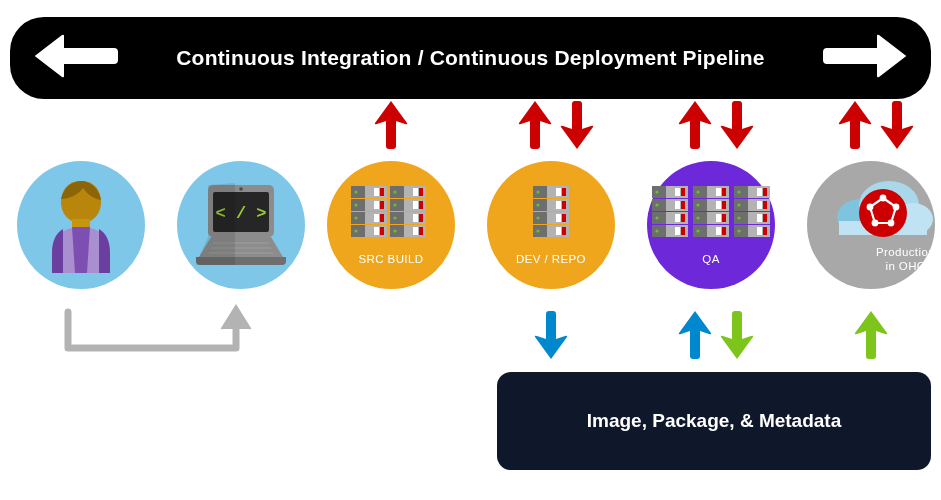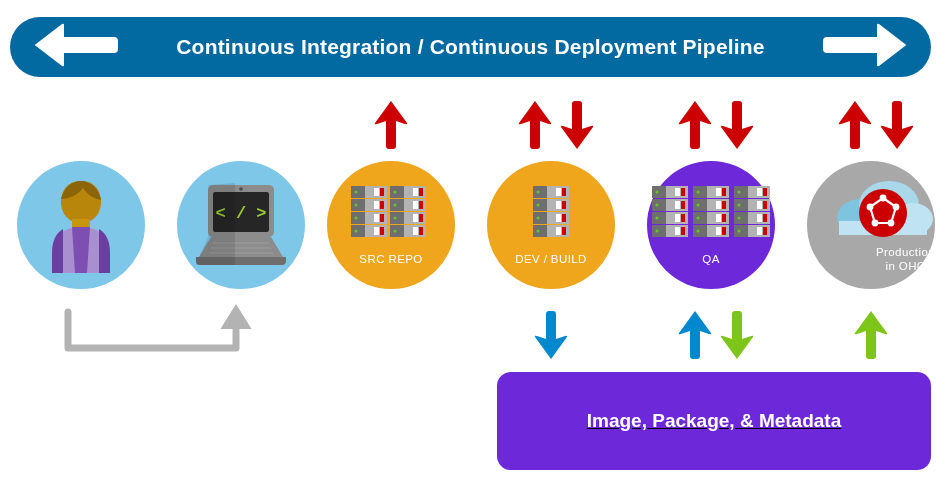--- a/index.html
+++ b/index.html
@@ -1,42 +1,42 @@
 <!DOCTYPE html>
 <html><head>
 <meta charset="utf-8">
 <style>
   html,body{margin:0;padding:0;background:#ffffff;}
   body{width:941px;height:500px;position:relative;overflow:hidden;
        font-family:"Liberation Sans",sans-serif;}
 
   
-  .banner{position:absolute;left:10px;top:17px;width:921px;height:60px;
-          background:#0369a1;border-radius:34px;display:flex;align-items:center;
+  .banner{position:absolute;left:10px;top:17px;width:921px;height:82px;
+          background:#000000;border-radius:34px;display:flex;align-items:center;
           justify-content:center;}
   .banner-title{color:#ffffff;font-size:21px;font-weight:bold;letter-spacing:.2px;
                 text-align:center;white-space:nowrap;}
   .banner-arrow{position:absolute;top:50%;transform:translateY(-50%);}
   .banner-arrow.left{left:24px;}
   .banner-arrow.right{right:24px;}
 
   
   .node{position:absolute;width:128px;height:128px;border-radius:50%;
         display:flex;flex-direction:column;align-items:center;justify-content:center;}
   .node-label{color:#ffffff;font-size:11.5px;font-weight:500;text-align:center;
               line-height:1.25;letter-spacing:.4px;margin-top:6px;}
   .node-icon{display:flex;align-items:center;justify-content:center;height:62px;}
 
   
   .arrow-group{position:absolute;display:flex;gap:8px;align-items:flex-end;}
 
   
   .repo-box{position:absolute;left:497px;top:372px;width:434px;height:98px;
-            background:#6d28d9;border-radius:14px;display:flex;align-items:center;
-            justify-content:center;text-decoration:underline;}
+            background:#0f172a;border-radius:14px;display:flex;align-items:center;
+            justify-content:center;}
   .repo-text{color:#ffffff;font-size:19px;font-weight:bold;text-align:center;
              line-height:1.35;}
 
   
   .dev-connector{position:absolute;left:60px;top:300px;}
 </style>
 </head>
 <body>
 
 <div class="banner">
@@ -165,21 +165,21 @@
             <rect x="29" y="28" width="4" height="8" fill="#CC0000"></rect>
           <rect x="0" y="39" width="36" height="12" fill="#B3B3B3"></rect>
             <rect x="0" y="39" width="14" height="12" fill="#6E6E6E"></rect>
             <circle cx="5" cy="45" r="1.6" fill="#6ABF2E"></circle>
             <rect x="23" y="41" width="5" height="8" fill="#FFFFFF"></rect>
             <rect x="29" y="41" width="4" height="8" fill="#CC0000"></rect>
         </g>
       </g>
     </svg>
   </span>
-  <span class="node-label">SRC REPO</span>
+  <span class="node-label">SRC BUILD</span>
 </div>
 
 <div class="node" style="left:487px;top:161px;background:#EFA61C;">
   <span class="node-icon">
     <svg width="36" height="58" viewBox="0 0 36 58">
       <rect x="0" y="0" width="36" height="12" fill="#B3B3B3"></rect>
         <rect x="0" y="0" width="14" height="12" fill="#6E6E6E"></rect>
         <circle cx="5" cy="6" r="1.6" fill="#6ABF2E"></circle>
         <rect x="23" y="2" width="5" height="8" fill="#FFFFFF"></rect>
         <rect x="29" y="2" width="4" height="8" fill="#CC0000"></rect>
@@ -193,21 +193,21 @@
         <circle cx="5" cy="32" r="1.6" fill="#6ABF2E"></circle>
         <rect x="23" y="28" width="5" height="8" fill="#FFFFFF"></rect>
         <rect x="29" y="28" width="4" height="8" fill="#CC0000"></rect>
       <rect x="0" y="39" width="36" height="12" fill="#B3B3B3"></rect>
         <rect x="0" y="39" width="14" height="12" fill="#6E6E6E"></rect>
         <circle cx="5" cy="45" r="1.6" fill="#6ABF2E"></circle>
         <rect x="23" y="41" width="5" height="8" fill="#FFFFFF"></rect>
         <rect x="29" y="41" width="4" height="8" fill="#CC0000"></rect>
     </svg>
   </span>
-  <span class="node-label">DEV / BUILD</span>
+  <span class="node-label">DEV / REPO</span>
 </div>
 
 <div class="node" style="left:647px;top:161px;background:#6d28d9;">
   <span class="node-icon">
     <svg width="118" height="58" viewBox="0 0 118 58">
       <g transform="translate(0,0)">
         <rect x="0" y="0" width="36" height="12" fill="#B3B3B3"></rect>
           <rect x="0" y="0" width="14" height="12" fill="#6E6E6E"></rect>
           <circle cx="5" cy="6" r="1.6" fill="#6ABF2E"></circle>
           <rect x="23" y="2" width="5" height="8" fill="#FFFFFF"></rect>

